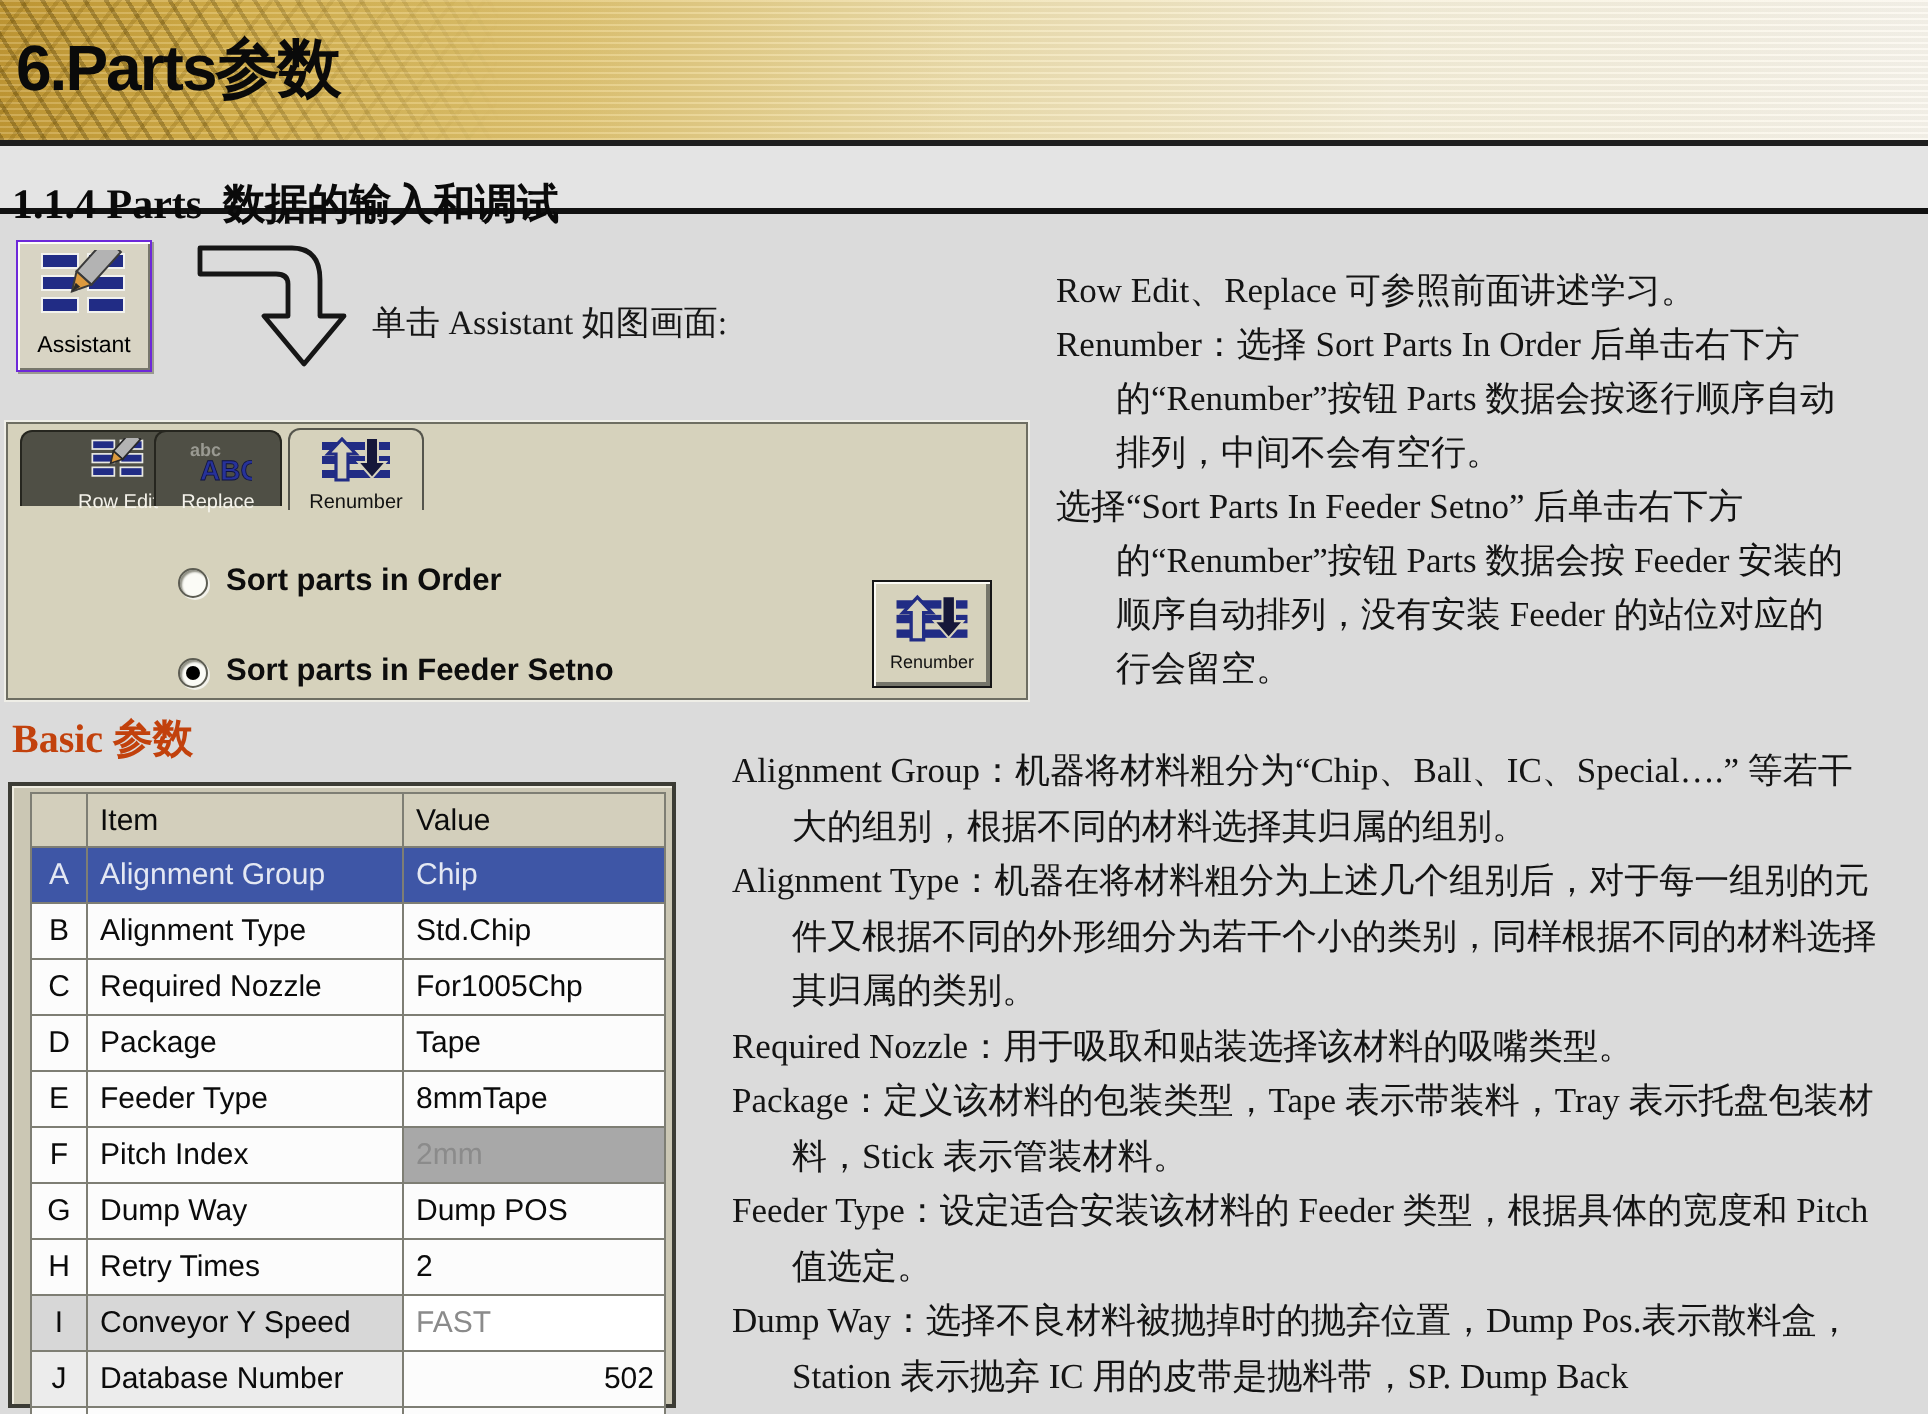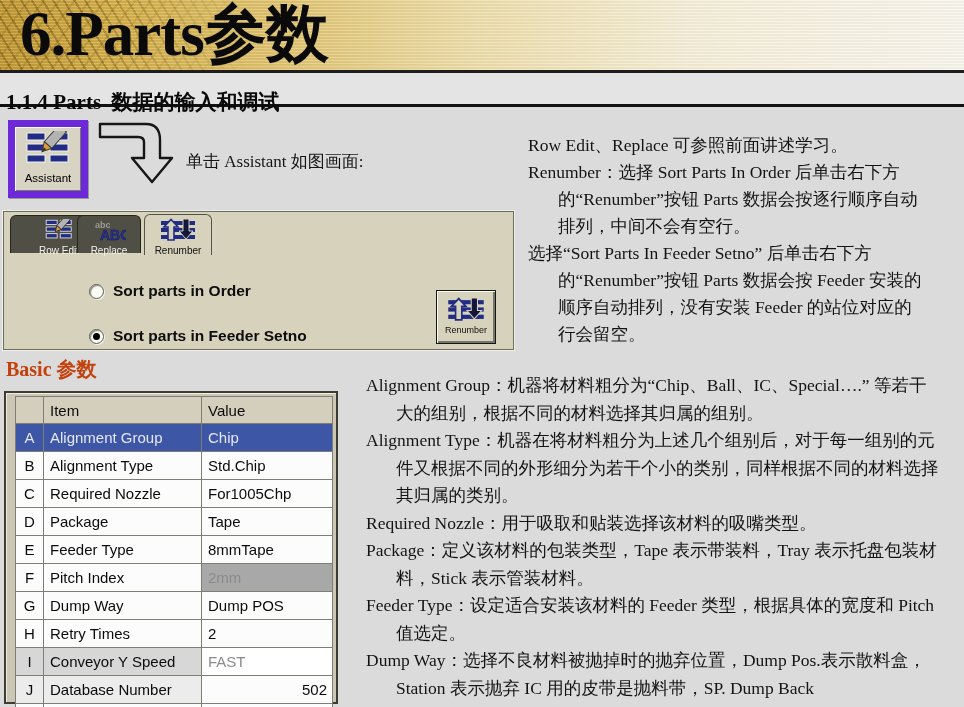--- a/index.html
+++ b/index.html
@@ -11,31 +11,31 @@
         background:
           repeating-linear-gradient(0deg, rgba(255,255,255,.16) 0 1px, rgba(0,0,0,.04) 1px 3px),
           linear-gradient(90deg,#c49a35 0%,#d5b04a 12%,#e2c674 30%,#efe0ae 50%,#f7f0da 72%,#faf7ee 100%);
         border-bottom:3px solid #1e1e1e;}
   .band .weave{position:absolute;left:0;top:0;width:250px;height:70px;
         background:
           repeating-linear-gradient(58deg, rgba(70,50,0,.30) 0 2px, transparent 2px 9px),
           repeating-linear-gradient(-52deg, rgba(120,88,10,.22) 0 2px, transparent 2px 12px);
         -webkit-mask-image:linear-gradient(90deg,#000 35%,transparent 100%);
         mask-image:linear-gradient(90deg,#000 35%,transparent 100%);}
-  .title{position:absolute;left:20px;top:0px;font-family:Liberation Serif, serif;
-         font-weight:800;font-size:63px;letter-spacing:-1px;color:#0a0a0a;line-height:68px;}
+  .title{position:absolute;left:8px;top:0px;font-family:Liberation Sans, sans-serif;
+         font-weight:800;font-size:32px;letter-spacing:-1px;color:#0a0a0a;line-height:68px;}
 
   
   .subtitle-bar{position:absolute;left:0;top:73px;width:964px;height:31px;background:#e4e4e4;
                 border-bottom:3px solid #111;}
   .subtitle{position:absolute;left:6px;top:3px;font-weight:bold;font-size:21px;color:#0a0a0a;white-space:pre;margin-top:12px;}
 
   
   .assist-btn{position:absolute;left:8px;top:120px;width:66px;height:64px;background:#d8d4c4;
-              border:7px solid #6d28d9;box-shadow:inset 1px 1px 0 #fdfdf8, inset -1px -1px 0 #77776b, 1px 1px 0 #9a9a90;
+              border:1px solid #6d28d9;box-shadow:inset 1px 1px 0 #fdfdf8, inset -1px -1px 0 #77776b, 1px 1px 0 #9a9a90;
               text-align:center;cursor:pointer;}
   .assist-btn svg{margin-top:4px;}
   .assist-label{font-family:"Liberation Sans",sans-serif;font-size:11.5px;color:#000;margin-top:1px;}
 
   
   .hook-arrow{position:absolute;left:92px;top:112px;}
 
   .assist-caption{position:absolute;left:186px;top:150px;font-size:17px;color:#161616;}
 
   

